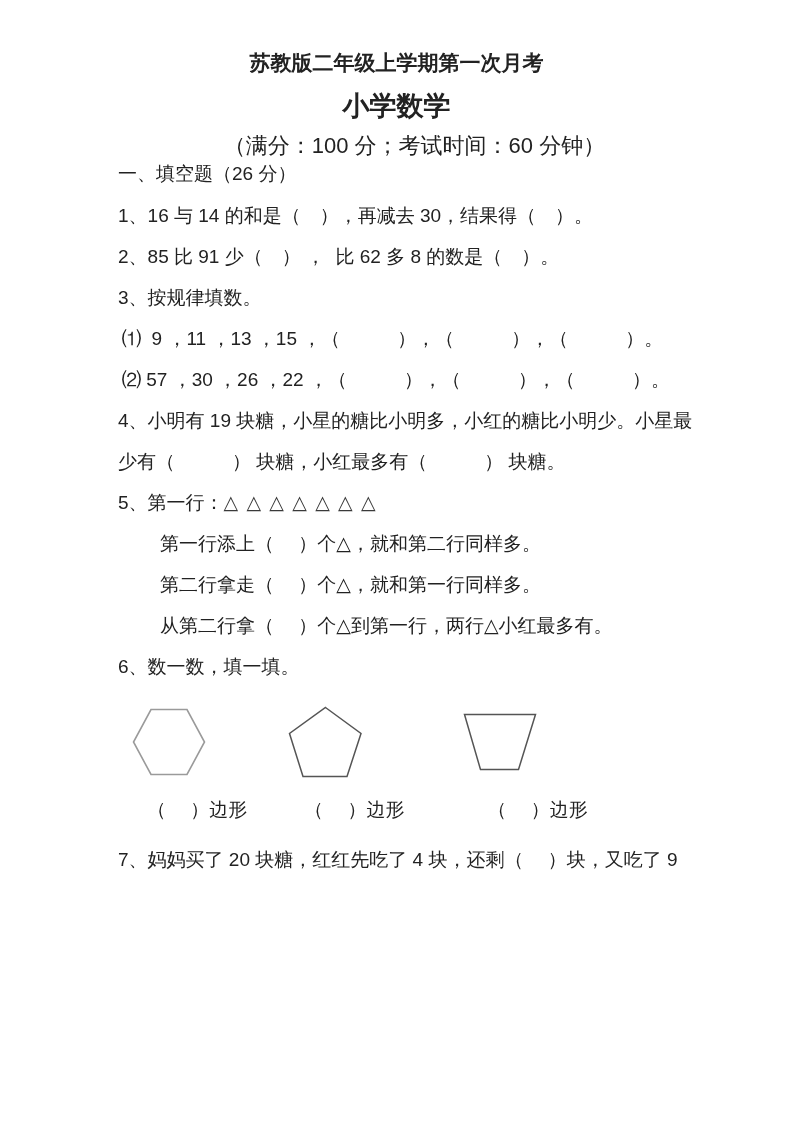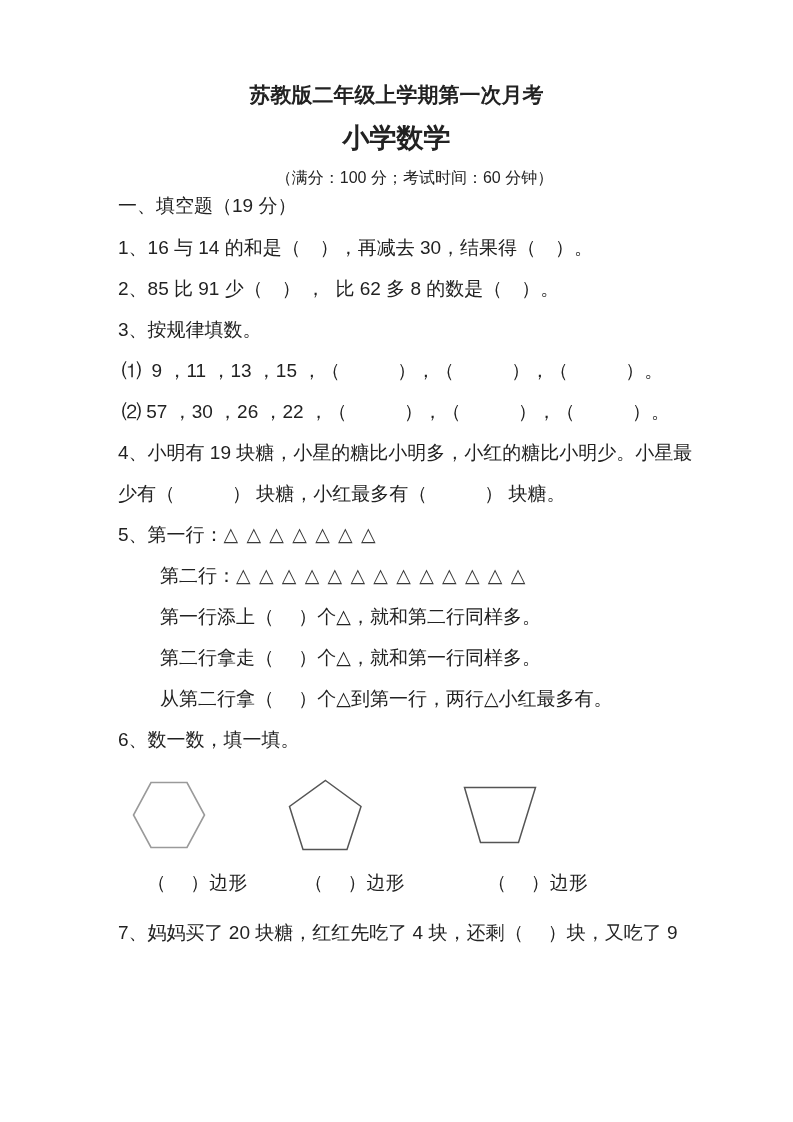--- a/index.html
+++ b/index.html
@@ -10,42 +10,42 @@
   body {
     width: 793px;
     height: 1122px;
     overflow: hidden;
     font-family: "Liberation Sans", "DejaVu Sans", sans-serif;
     color: #222222;
   }
   .page {
     width: 793px;
     height: 1122px;
-    padding-top: 81px;
+    padding-top: 49px;
     box-sizing: border-box;
     background: #ffffff;
   }
   .center {
     text-align: center;
     white-space: pre-wrap;
   }
   .title {
     font-size: 21px;
     font-weight: bold;
     line-height: 28px;
     margin: 0 0 0 0;
   }
   .subtitle {
     font-size: 27px;
     font-weight: bold;
     line-height: 28px;
     margin-top: 15px;
   }
   .meta {
-    font-size: 16px;
+    font-size: 22px;
     line-height: 28px;
     margin-top: 12px;
     margin-left: 36px;
   }
   .name-row {
     margin: 10px 0 13px 230px;
     font-size: 19px;
     line-height: 28px;
     white-space: pre;
   }
@@ -100,32 +100,31 @@
 </head>
 <body>
 
 <div class="page">
 
   <div class="center title">苏教版二年级上学期第一次月考</div>
   <div class="center subtitle">小学数学</div>
   <div class="center meta">（满分：100 分；考试时间：60 分钟）</div>
 
 
-  <div class="line" style="margin-bottom:14px;">一、填空题（19 分）</div>
+  <div class="line" style="margin-bottom:14px;">一、填空题（26 分）</div>
 
   <div class="line">1、16 与 14 的和是（　），再减去 30，结果得（　）。</div>
   <div class="line">2、85 比 91 少（　） ，  比 62 多 8 的数是（　）。</div>
   <div class="line">3、按规律填数。</div>
   <div class="line" style="margin-left:122px;">⑴  9 ，11 ，13 ，15 ，（　　　），（　　　），（　　　）。</div>
   <div class="line" style="margin-left:122px;">⑵ 57 ，30 ，26 ，22 ，（　　　），（　　　），（　　　）。</div>
   <div class="line">4、小明有 19 块糖，小星的糖比小明多，小红的糖比小明少。小星最</div>
   <div class="line">少有（　　　） 块糖，小红最多有（　　　） 块糖。</div>
 
   <div class="line"><span>5、第一行：</span><span class="triangles">△ △ △ △ △ △ △</span></div>
-  <div class="line indent"><span>第二行：</span><span class="triangles">△ △ △ △ △ △ △ △ △ △ △ △ △</span></div>
   <div class="line indent">第一行添上（　 ）个△，就和第二行同样多。</div>
   <div class="line indent">第二行拿走（　 ）个△，就和第一行同样多。</div>
   <div class="line indent">从第二行拿（　 ）个△到第一行，两行△小红最多有。</div>
 
   <div class="line">6、数一数，填一填。</div>
 
   <div class="shapes-row">
     <svg class="shape shape-hex" width="74" height="68" viewBox="0 0 74 68">
       <polygon points="19,1.5 55,1.5 72.5,34 55,66.5 19,66.5 1.5,34" fill="none" stroke="#9a9a9a" stroke-width="1.6"></polygon>
     </svg>

